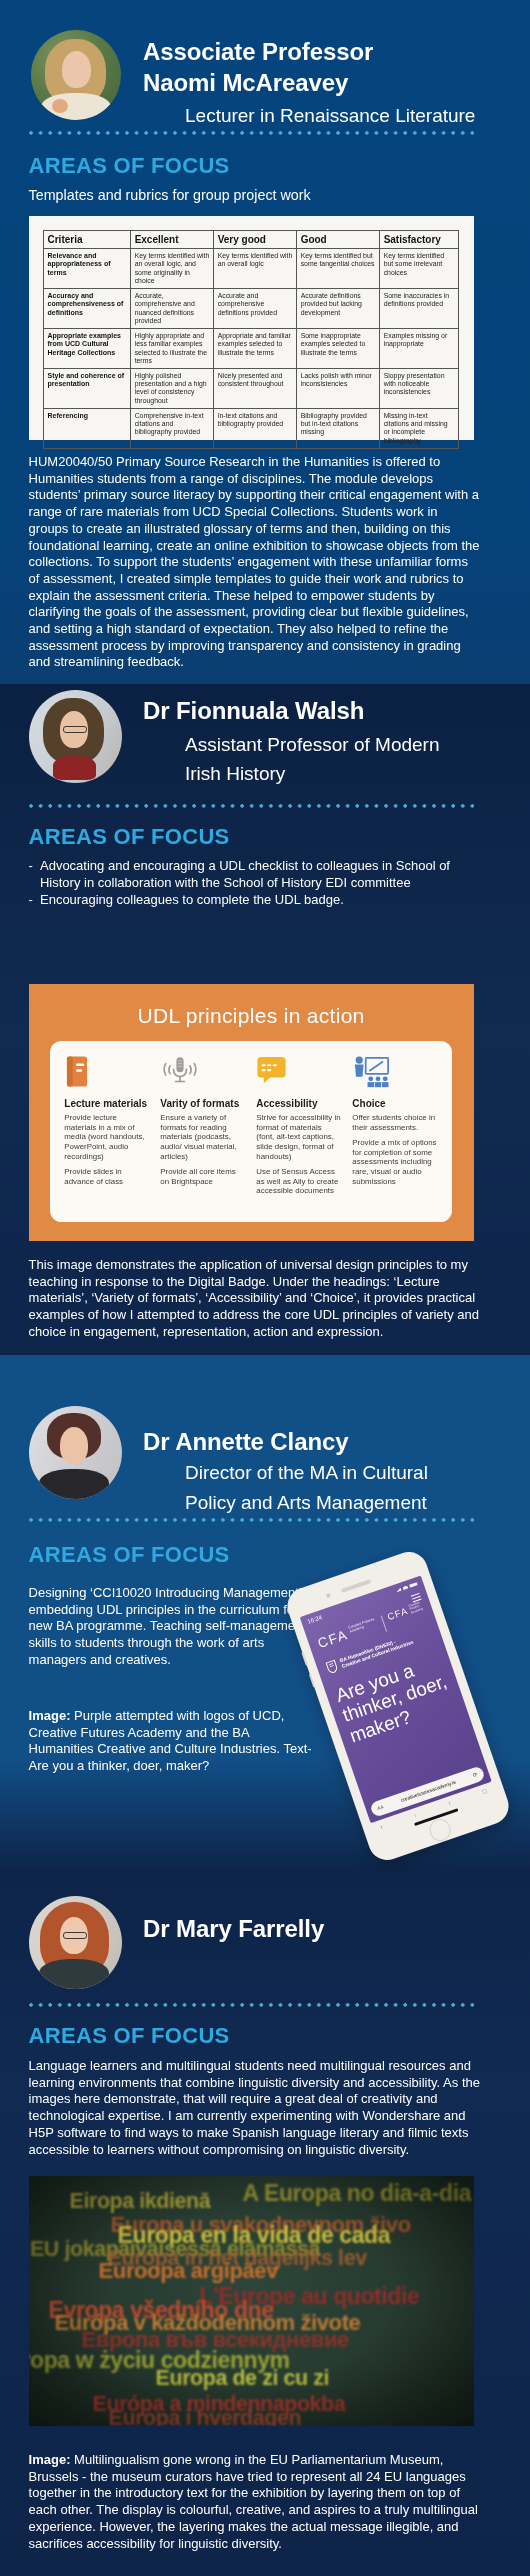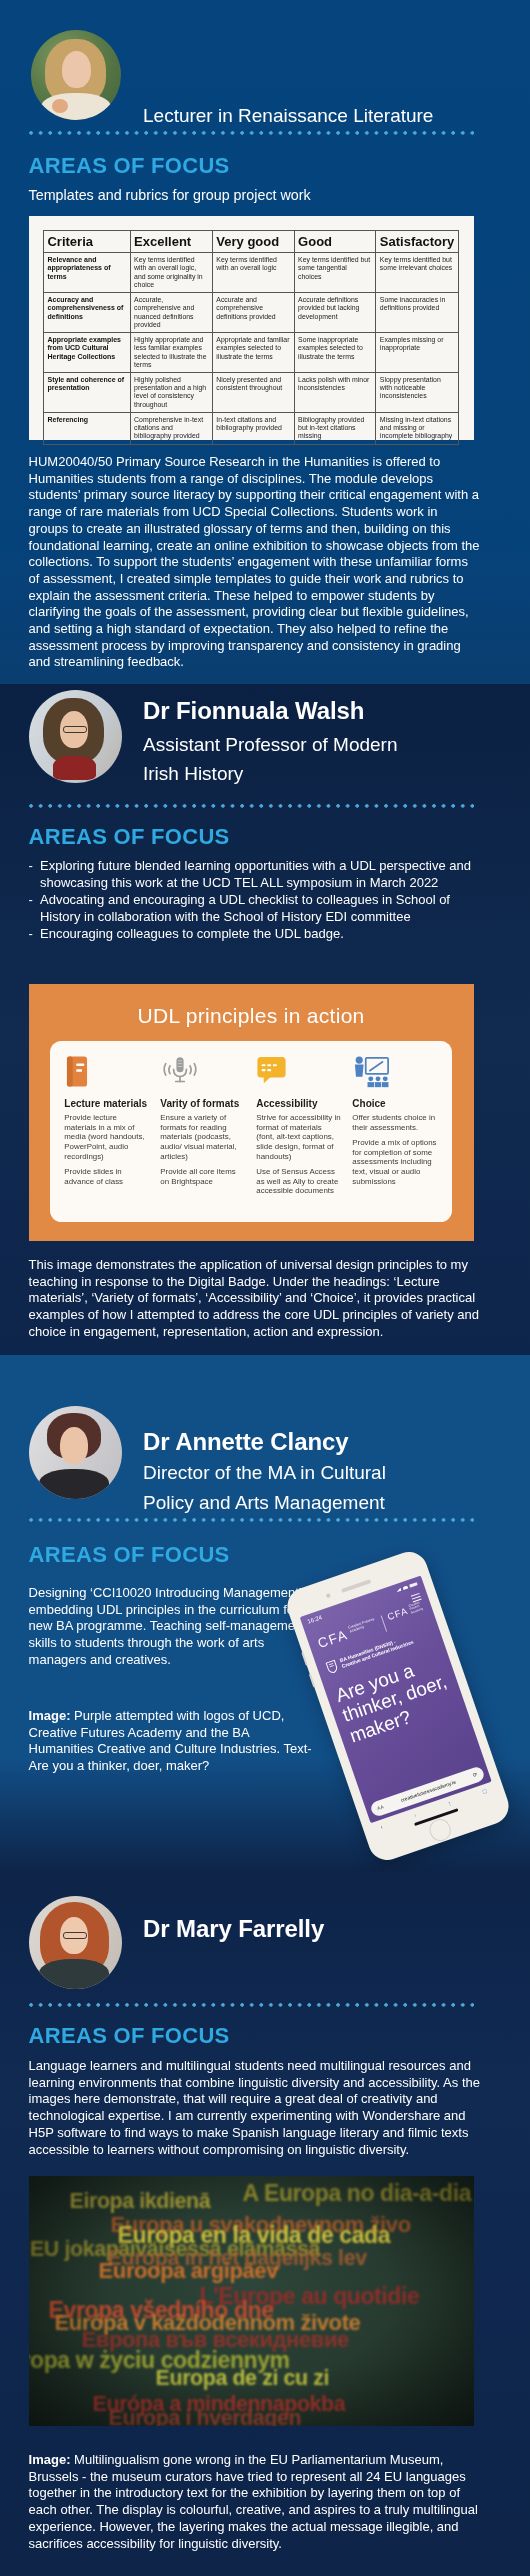--- a/index.html
+++ b/index.html
@@ -40,32 +40,32 @@
   .avatar.annette .av-face { background:#ebc3a6; }
   .avatar.annette .av-torso { background:#26262b; }
 
   .avatar.mary .av-bg { background:linear-gradient(115deg,#ddd8d2 0%,#cfc9c2 60%,#c1bab2 100%); }
   .avatar.mary .av-hair { left:11.4px; top:5.7px; width:69px; height:74px; background:#b3552c; border-radius:48% 48% 40% 40%; }
   .avatar.mary .av-face { background:#efc9ae; }
   .avatar.mary .av-torso { background:#2e3a3c; }
 
   
   .pname { color:#fff; font-size:24px; font-weight:700; line-height:31px; letter-spacing:-0.1px; }
-  .prole { color:#fff; font-size:19px; font-weight:400; }
+  .prole { color:#fff; font-size:19px; font-weight:400;margin-left:42px; }
   .areas { color:#2fa9e1; font-size:22px; font-weight:700; letter-spacing:0.3px; }
   .btext { color:#fff; font-size:13px; line-height:16.7px; font-weight:400; }
   .dots { height:4.3px; width:445px; left:28.6px;
           background-image:radial-gradient(circle at 2.1px 2.1px,#4aa9d8 1.6px,transparent 2.1px);
           background-size:9.6px 4.3px; background-repeat:repeat-x; }
 
   
   .rubric-card { left:28.6px; top:216px; width:445px; height:224px; background:#f7f6f3; }
   .rubric-table { margin:14.3px 14.3px 4.3px; width:416px; border-collapse:collapse; border:1.1px solid #444; }
   .rubric-table th, .rubric-table td { border:0.7px solid #555; padding:2.9px 3.6px; vertical-align:top; text-align:left; }
-  .rubric-table th { font-size:13px; color:#111;margin-left:26px; }
+  .rubric-table th { font-size:10px; color:#111;margin-left:26px; }
   .rubric-table td { font-size:6.9px; line-height:8.3px; color:#222; }
   .rubric-table td.crit { font-weight:700; color:#111; font-size:7px; }
   .rubric-note { margin-left:14.3px; font-size:9.3px; color:#333; }
 
   
   .udl-panel { left:28.6px; top:300px; width:445px; height:257px; background:#e08a46; }
   .udl-title { margin-top:20px; text-align:center; color:#fff; font-size:21px; font-weight:400; letter-spacing:0.3px; }
   .udl-card { position:absolute; left:21.4px; top:57px; width:402px; height:181px; background:#fdf9f4;
               border-radius:11.4px; padding:14.3px 14.3px 7.1px; display:grid; grid-template-columns:repeat(4,1fr); column-gap:10.7px; }
   .udl-icon { height:37px; display:flex; align-items:flex-start; }
@@ -129,20 +129,24 @@
 <div class="page">
 
   <section class="sec-naomi">
     <div class="avatar naomi abs" style="left:31px;top:30px;width:90px;height:90px;">
       <div class="av-bg"></div>
         <div class="av-hair"></div>
         <div class="av-face"></div>
         <div class="av-torso"></div>
         <div class="av-extra"></div>
     </div>
+    <div class="abs pname" style="left:143px;top:36px;">
+      <div>Associate Professor</div>
+      <div>Naomi McAreavey</div>
+    </div>
     <div class="abs prole" style="left:143px;top:105px;">Lecturer in Renaissance Literature</div>
     <div class="abs dots" style="top:131px;"></div>
     <div class="abs areas" style="top:153px;left:28.6px;">AREAS OF FOCUS</div>
     <div class="abs btext" style="top:187px;left:28.6px;font-size:14.3px;">Templates and rubrics for group project work</div>
 
     <div class="abs rubric-card">
       <table class="rubric-table">
         <thead>
           <tr>
             <th style="width:21%">Criteria</th>
@@ -206,21 +210,20 @@
     </div>
     <div class="abs pname" style="left:143px;top:11.4px;">Dr Fionnuala Walsh</div>
     <div class="abs prole" style="left:143px;top:47px;line-height:28.6px;">
       <div>Assistant Professor of Modern</div>
       <div>Irish History</div>
     </div>
     <div class="abs dots" style="top:120px;"></div>
     <div class="abs areas" style="top:140px;left:28.6px;">AREAS OF FOCUS</div>
 
     <div class="abs btext" style="left:28.6px;top:174px;width:461px;">
-      <div class="bullet">Exploring future blended learning opportunities with a UDL perspective and showcasing this work at the UCD TEL ALL symposium in March 2022</div>
       <div class="bullet">Advocating and encouraging a UDL checklist to colleagues in School of History in collaboration with the School of History EDI committee</div>
       <div class="bullet">Encouraging colleagues to complete the UDL badge.</div>
     </div>
 
     <div class="abs udl-panel">
       <div class="udl-title">UDL principles in action</div>
       <div class="udl-card">
 
         <div class="udl-col">
           <div class="udl-icon">
@@ -294,21 +297,21 @@
                   <path d="M21.5 37.5 h9 v7 h-9 z"></path>
                   <circle cx="36" cy="33" r="3.4"></circle>
                   <path d="M31.5 37.5 h9 v7 h-9 z"></path>
                   <circle cx="46" cy="33" r="3.4"></circle>
                   <path d="M41.5 37.5 h9 v7 h-9 z"></path>
                 </g>
               </svg>
           </div>
           <h4>Choice</h4>
           <p>Offer students choice in their assessments.</p>
-          <p>Provide a mix of options for completion of some assessments including text, visual or audio submissions</p>
+          <p>Provide a mix of options for completion of some assessments including rare, visual or audio submissions</p>
         </div>
 
       </div>
     </div>
 
     <div class="abs btext" style="left:28.6px;top:573px;width:452px;">This image demonstrates the application of universal design principles to my teaching in response to the Digital Badge. Under the headings: ‘Lecture materials’, ‘Variety of formats’, ‘Accessibility’ and ‘Choice’, it provides practical examples of how I attempted to address the core UDL principles of variety and choice in engagement, representation, action and expression.</div>
   </section>
 
   <section class="sec-annette">
     <div class="avatar annette abs" style="left:28.6px;top:51px;width:93px;height:93px;">

